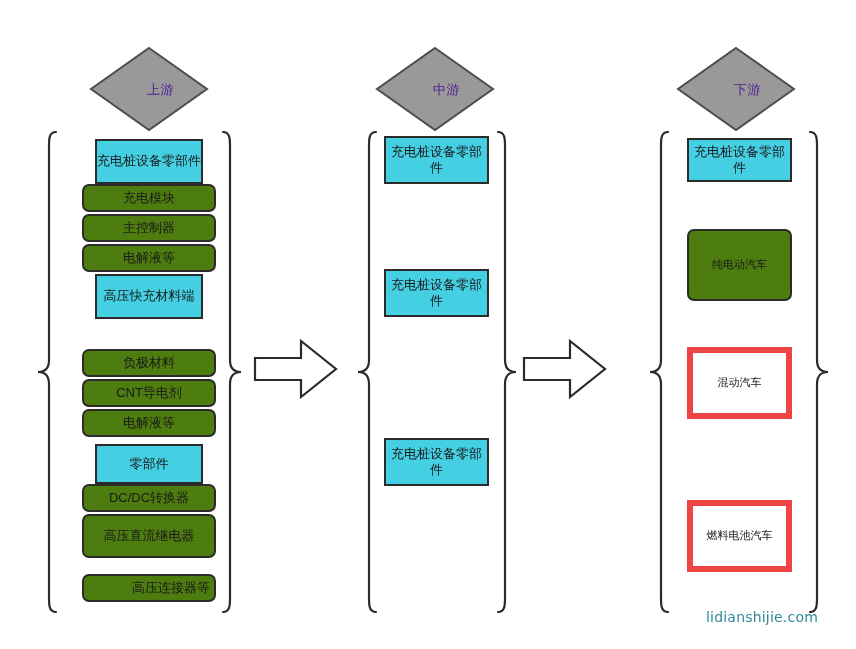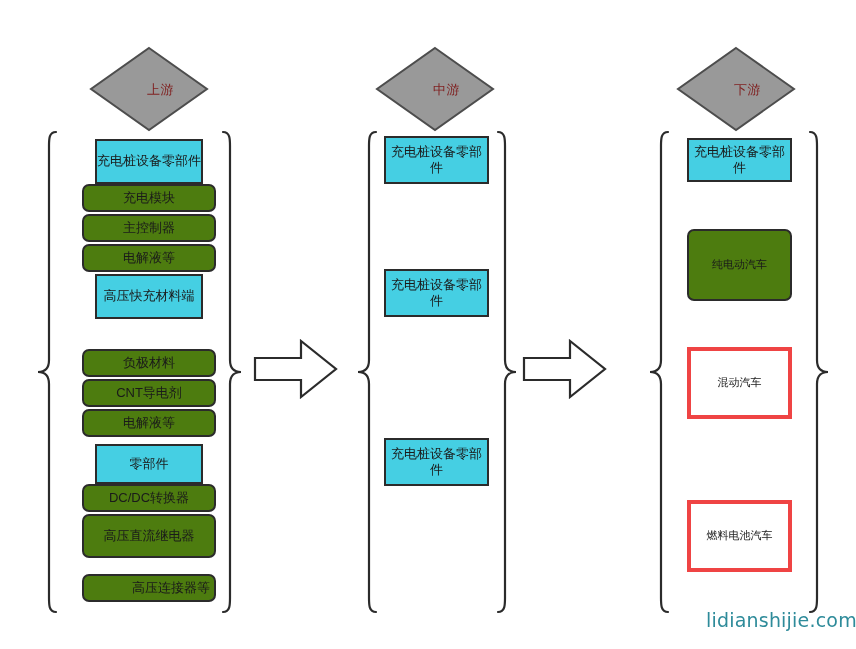--- a/index.html
+++ b/index.html
@@ -31,21 +31,21 @@
     justify-content: center;
   }
   .diamond svg {
     position: absolute;
     left: 0; top: 0;
   }
   .diamond .dlabel {
     position: relative;
     z-index: 2;
     font-size: 13px;
-    color: #7f1d1d;
+    color: #4c1d95;
     line-height: 1;
     letter-spacing: 0.5px;
     margin-left: 23px;
   }
 
   
   .brace {
     position: absolute;
   }
   .brace svg { display: block; }
@@ -67,37 +67,37 @@
     border: 2px solid #2b2b2b;
     border-radius: 0;
   }
   .box.white {
     background: #4d7c0f;
     border: 2px solid #2b2b2b;
     border-radius: 7px;
   }
   .box.white-sq {
     background: #ffffff;
-    border: 4px solid #ef4444;
+    border: 6px solid #ef4444;
     border-radius: 0;
   }
   .box.big {
     font-size: 11px;
   }
 
   
   .arrow {
     position: absolute;
   }
   .arrow svg { display: block; }
 
   
   .watermark {
     position: absolute;
-    font-size: 19px;
+    font-size: 14px;
     color: #2e8b9a;
     letter-spacing: 0.2px;
     font-family: "DejaVu Sans", sans-serif;
   }
 </style>
 </head>
 <body>
 
 <div class="stage">
 

